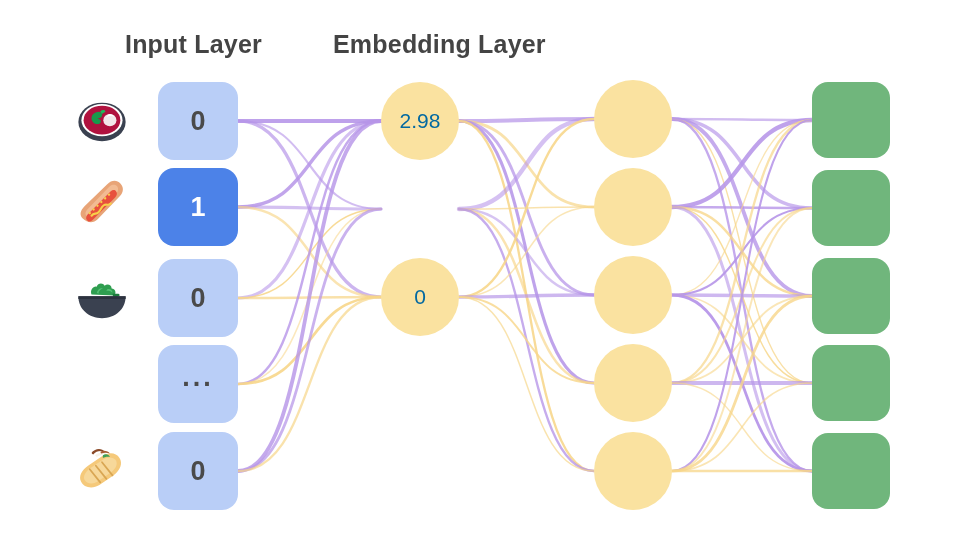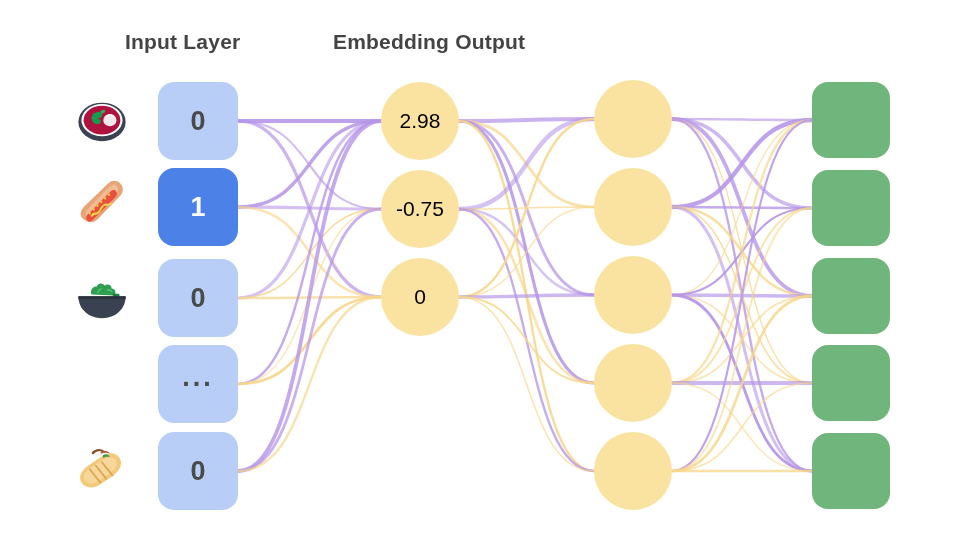--- a/index.html
+++ b/index.html
@@ -13,21 +13,21 @@
   #canvas {
     position: relative;
     width: 960px;
     height: 540px;
     background: #ffffff;
     overflow: hidden;
   }
   .layer-title {
     position: absolute;
     font-family: "Liberation Sans", sans-serif;
-    font-size: 21px;
+    font-size: 25px;
     font-weight: bold;
     color: #444444;
     white-space: nowrap;
     letter-spacing: 0.2px;
   }
   #title-input  { left: 125px; top: 30px; }
   #title-embed  { left: 333px; top: 30px; }
   #title-output { left: 779px; top: 30px; }
 
   svg#edges {
@@ -80,21 +80,21 @@
     width: 78px;
     height: 78px;
     border-radius: 50%;
     background: #fae2a0;
     display: flex;
     align-items: center;
     justify-content: center;
     font-family: "Liberation Sans", sans-serif;
     font-size: 21px;
     font-weight: normal;
-    color: #000000;
+    color: #0369a1;
     left: 381px;
   }
 
   .hid-node {
     position: absolute;
     width: 78px;
     height: 78px;
     border-radius: 50%;
     background: #fae2a0;
     left: 594px;
@@ -172,21 +172,21 @@
         <path d="M 672 383 C 749 383, 735 471, 812 471" stroke="#f7d68a" stroke-width="1.41" opacity="0.63" fill="none"></path>
         <path d="M 672 471 C 749 471, 735 120, 812 120" stroke="#b695e8" stroke-width="2.08" opacity="0.88" fill="none"></path>
         <path d="M 672 471 C 749 471, 735 208, 812 208" stroke="#f7d68a" stroke-width="1.95" opacity="0.60" fill="none"></path>
         <path d="M 672 471 C 749 471, 735 296, 812 296" stroke="#f7d68a" stroke-width="2.79" opacity="0.80" fill="none"></path>
         <path d="M 672 471 C 749 471, 735 383, 812 383" stroke="#f7d68a" stroke-width="1.67" opacity="0.64" fill="none"></path>
         <path d="M 672 471 C 749 471, 735 471, 812 471" stroke="#f7d68a" stroke-width="2.64" opacity="0.76" fill="none"></path>
       </g>
   </svg>
 
   <div class="layer-title" id="title-input">Input Layer</div>
-  <div class="layer-title" id="title-embed">Embedding Output</div>
+  <div class="layer-title" id="title-embed">Embedding Layer</div>
 
   <svg class="emoji" id="icon-meat" style="top:93px" viewBox="0 0 64 64">
     <ellipse cx="32" cy="33" rx="27" ry="22" fill="#3a4150"></ellipse>
     <ellipse cx="32" cy="31" rx="23.5" ry="18.5" fill="#ffffff"></ellipse>
     <ellipse cx="32" cy="31" rx="21" ry="16.5" fill="#b0123f"></ellipse>
     <path d="M22 24c5-4 9-3 10 0 1 3-2 5-5 5 4 1 5 4 2 6-4 2-9-2-9-6 0-2 1-4 2-5z" fill="#179a4b"></path>
     <path d="M30 21c2-2 5-2 6 0-1 1-3 2-4 3z" fill="#1fb85a"></path>
     <ellipse cx="41" cy="31" rx="7.5" ry="7" fill="#f2e7ea"></ellipse>
     <path d="M41 24c2 0 4 1 5 3-3-1-7-1-9 1 1-2 2-4 4-4z" fill="#ffffff"></path>
   </svg>
@@ -231,23 +231,20 @@
   <div class="in-node" style="top:345px">
     <span class="dots">...</span>
   </div>
   <div class="in-node" style="top:432px">
     <span>0</span>
   </div>
 
   <div class="emb-node" style="top:82px">
     <span>2.98</span>
   </div>
-  <div class="emb-node" style="top:170px">
-    <span>-0.75</span>
-  </div>
   <div class="emb-node" style="top:258px">
     <span>0</span>
   </div>
 
   <div class="hid-node" style="top:80px"></div>
   <div class="hid-node" style="top:168px"></div>
   <div class="hid-node" style="top:256px"></div>
   <div class="hid-node" style="top:344px"></div>
   <div class="hid-node" style="top:432px"></div>
 

